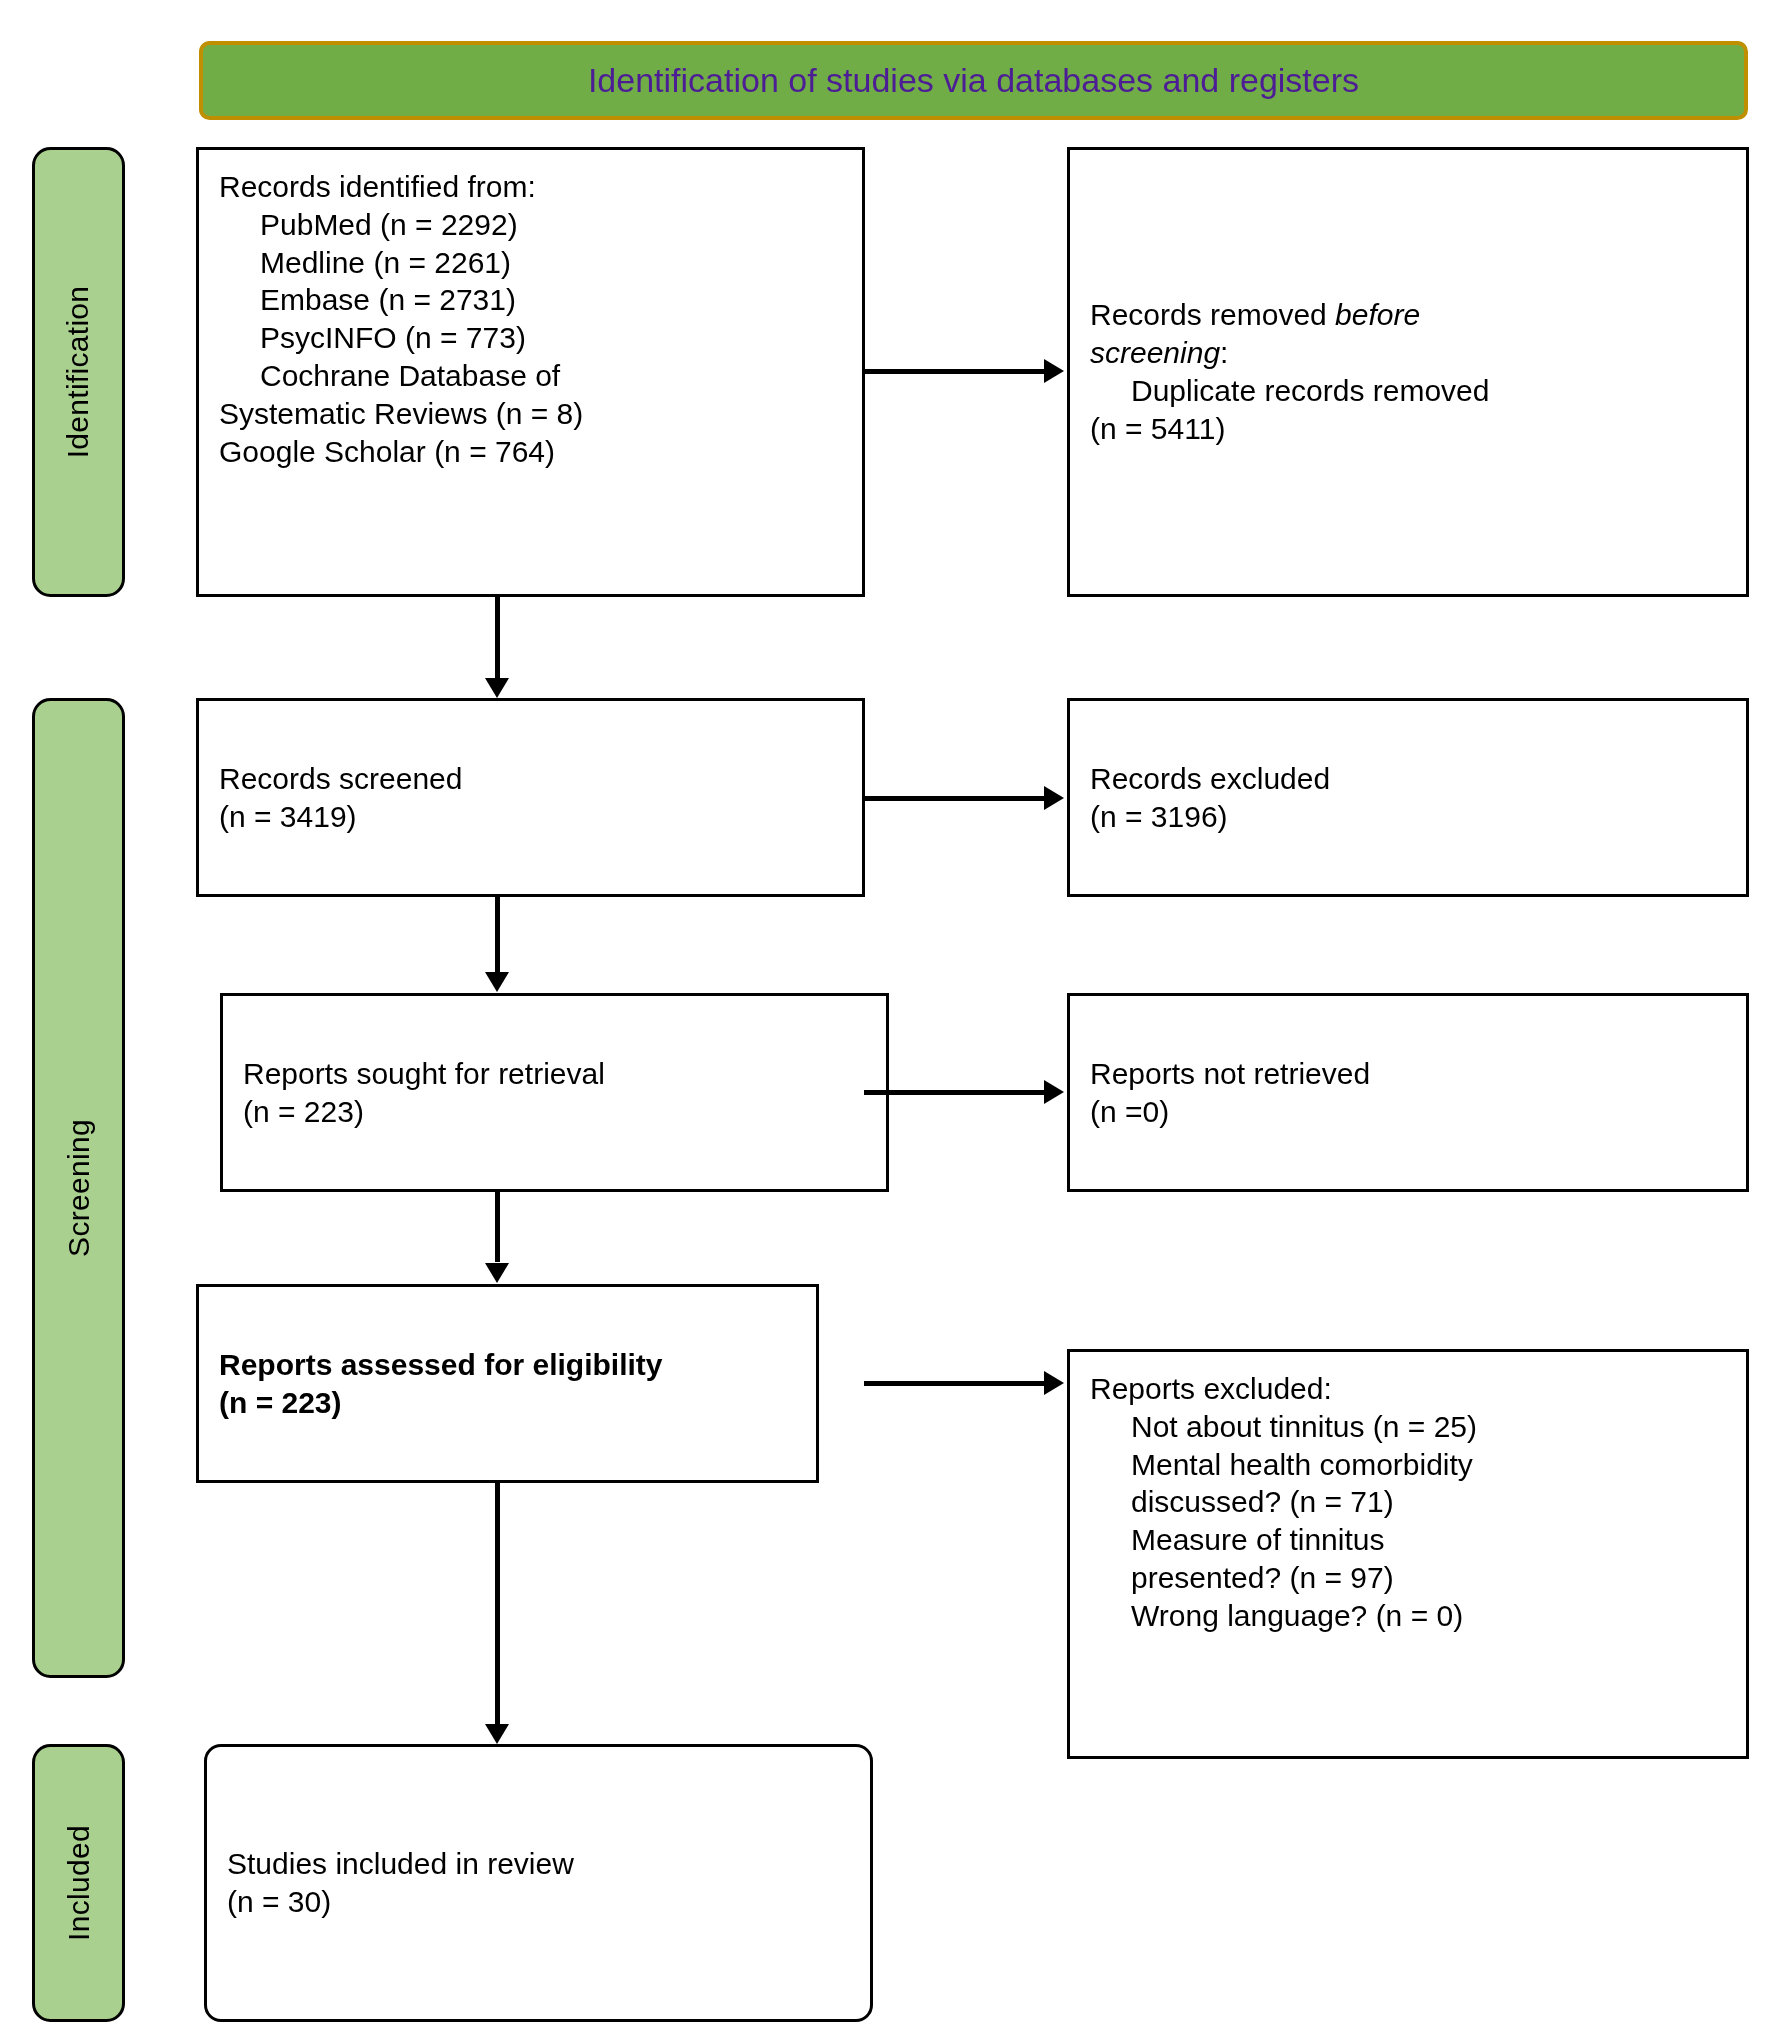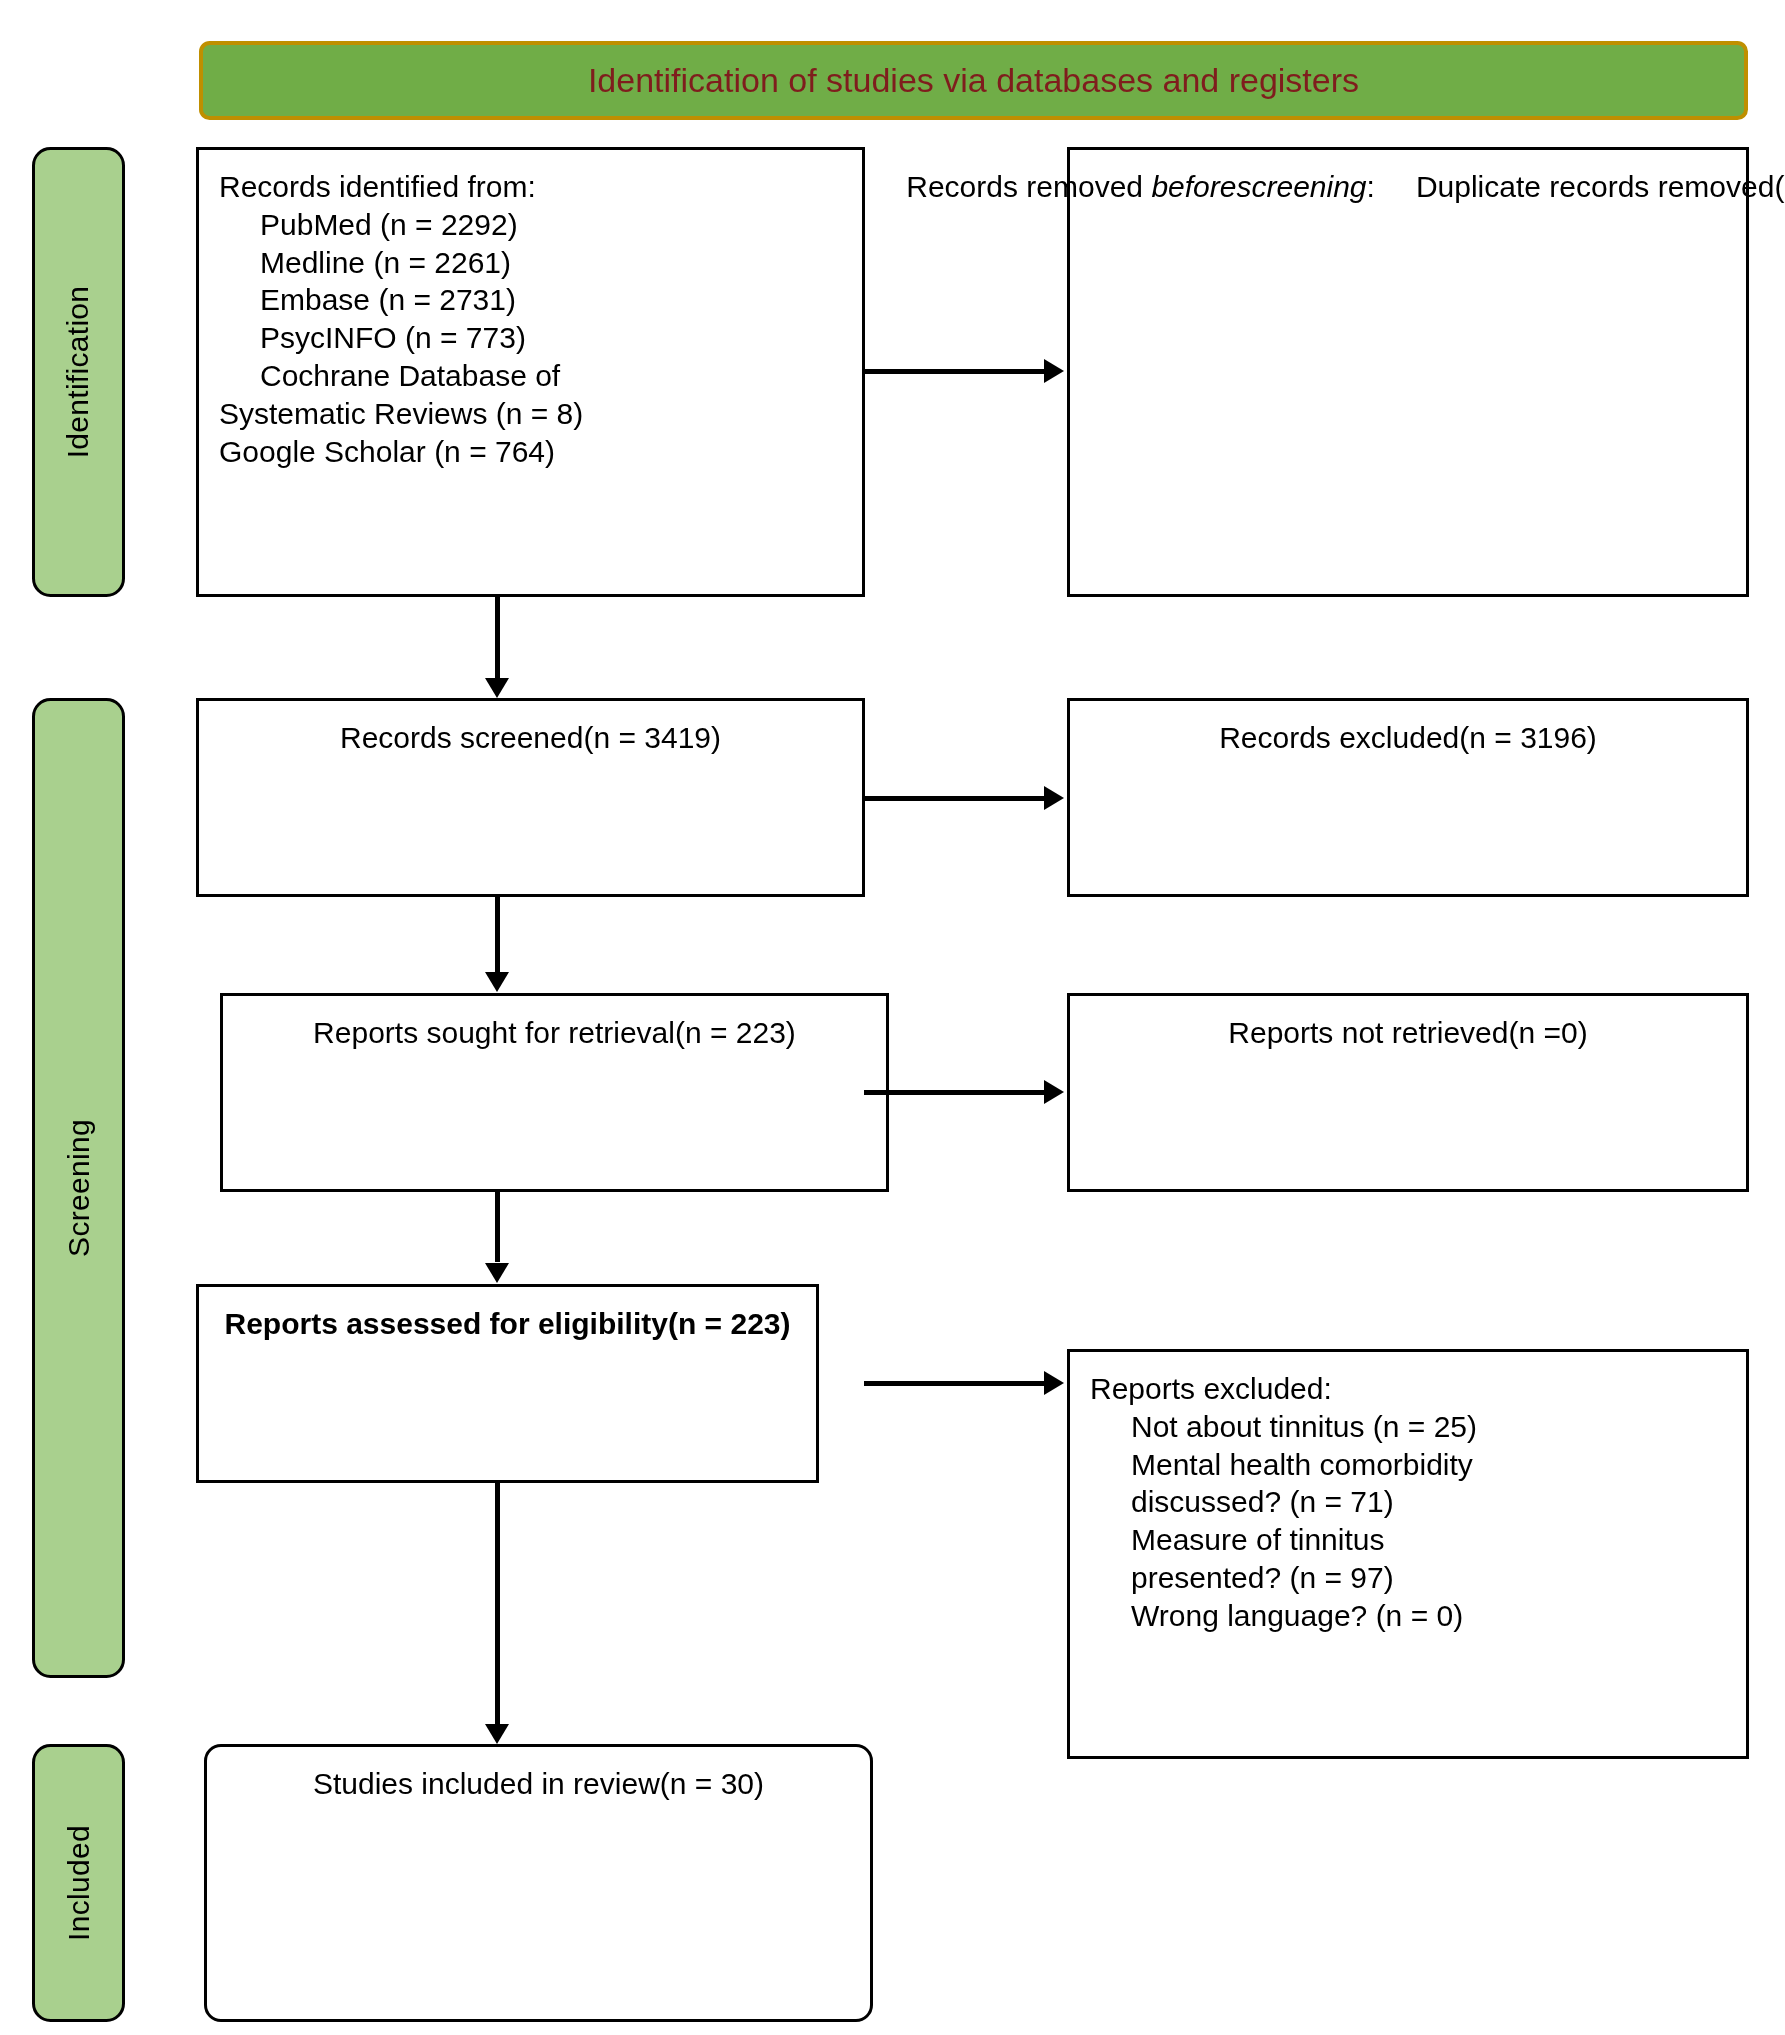--- a/index.html
+++ b/index.html
@@ -34,21 +34,21 @@
     background: #70ad47;
     border: 4px solid #bf8f00;
     border-radius: 10.6px;
     box-sizing: border-box;
     display: flex;
     align-items: center;
     justify-content: center;
   }
   .banner-text {
     font-size: 34px;
-    color: #7f1d1d;
+    color: #4c1d95;
     line-height: 1.1;
     text-align: center;
     white-space: nowrap;
   }
 
   
   .stage-label {
     position: absolute;
     background: #a9d08e;
     border: 3.3px solid #000000;
@@ -92,21 +92,21 @@
 
   
   #box-removed           { left: 1067px; top: 147px;  width: 682px; height: 450px; }
   #box-excluded-records  { left: 1067px; top: 698px; width: 682px; height: 199px; }
   #box-not-retrieved     { left: 1067px; top: 993px; width: 682px; height: 199px; }
   #box-reports-excluded  { left: 1067px; top: 1349px; width: 682px; height: 410px; }
 
   
   .vcenter {
     display: flex;
-    flex-direction: row;
+    flex-direction: column;
     justify-content: center;
   }
 
   
   .arrow-line {
     position: absolute;
     background: #000000;
   }
   .arrow-v { width: 4.6px; }
   .arrow-h { height: 4.6px; }

